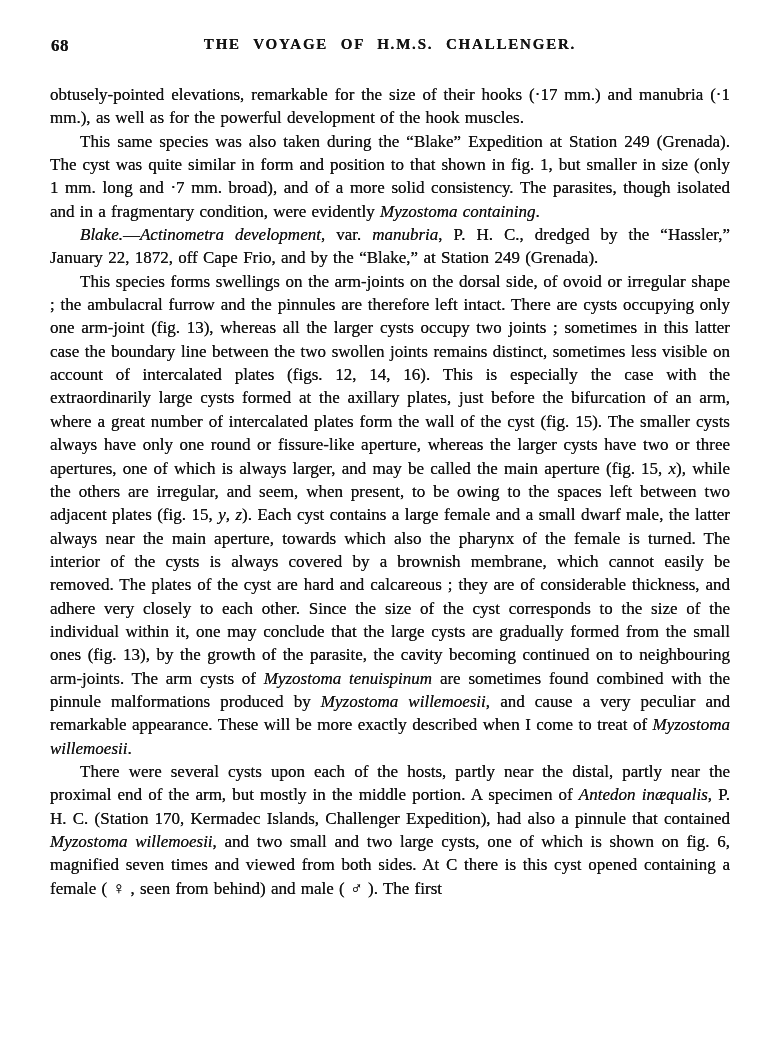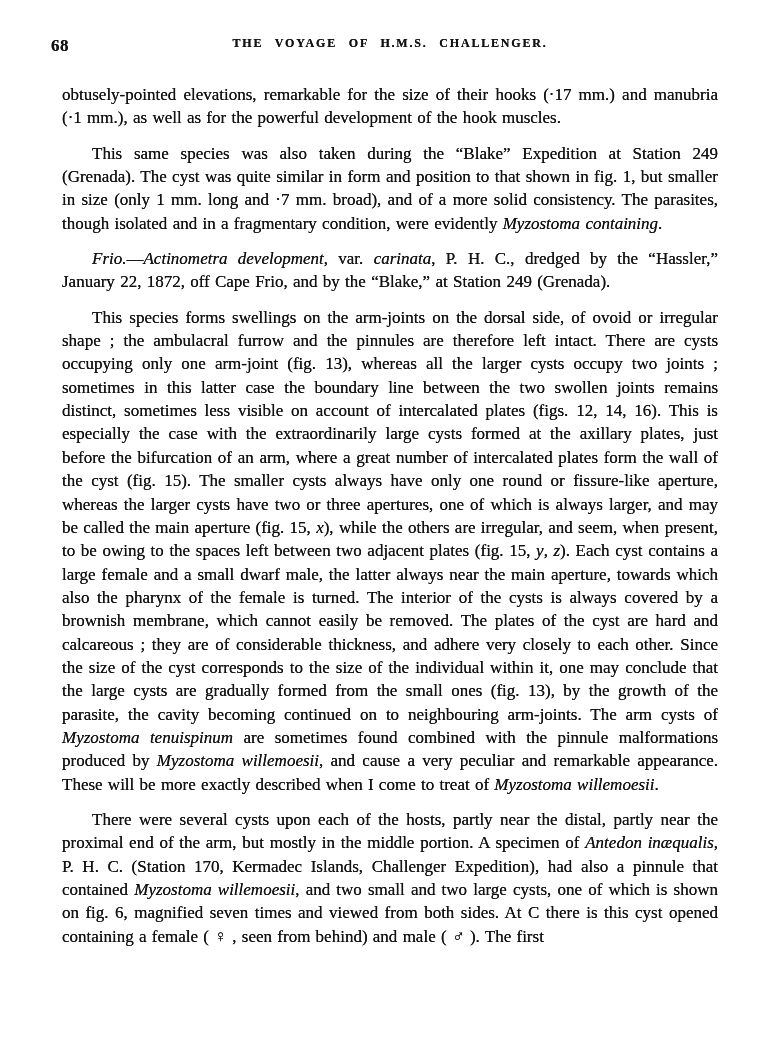--- a/index.html
+++ b/index.html
@@ -31,35 +31,35 @@
     left: 1px;
     top: 0;
     font-size: 17px;
     font-weight: 700;
     letter-spacing: 0.5px;
     text-shadow: 0 0 0.4px rgba(0,0,0,0.85);
   }
   .running-title {
     display: block;
     text-align: center;
-    font-size: 12px;
+    font-size: 15px;
     font-weight: 700;
     letter-spacing: 1.8px;
     word-spacing: 7px;
     text-shadow: 0 0 0.4px rgba(0,0,0,0.85);
   }
   .text-block {
     font-size: 17px;
     line-height: 23.35px;
     text-align: justify;
     text-shadow: 0 0 0.55px rgba(0,0,0,0.88);
     word-spacing: 0.06em;
   }
   .text-block p {
-    margin: 12px;
+    margin: 0;
   }
   .text-block p.indent {
     text-indent: 30px;
   }
   .text-block p.heading {
     margin: 9px 0 10px 0;
     text-indent: 30px;
   }
   .text-block i {
     font-style: italic;
@@ -69,17 +69,17 @@
 <body>
 
 <div class="page">
   <header class="running-head">
     <span class="page-number">68</span>
     <span class="running-title">THE VOYAGE OF H.M.S. CHALLENGER.</span>
   </header>
   <main class="text-block">
       <p class="">obtusely-pointed elevations, remarkable for the size of their hooks (·17 mm.) and manubria (·1 mm.), as well as for the powerful development of the hook muscles.</p>
       <p class=" indent">This same species was also taken during the “Blake” Expedition at Station 249 (Grenada).  The cyst was quite similar in form and position to that shown in fig. 1, but smaller in size (only 1 mm. long and ·7 mm. broad), and of a more solid consistency.  The parasites, though isolated and in a fragmentary condition, were evidently <i>Myzostoma containing</i>.</p>
-      <p class=" indent"><i>Frio.</i>—<i>Actinometra development</i>, var. <i>carinata</i>, P. H. C., dredged by the “Hassler,” January 22, 1872, off Cape Frio, and by the “Blake,” at Station 249 (Grenada).</p>
+      <p class=" indent"><i>Blake.</i>—<i>Actinometra development</i>, var. <i>manubria</i>, P. H. C., dredged by the “Hassler,” January 22, 1872, off Cape Frio, and by the “Blake,” at Station 249 (Grenada).</p>
       <p class=" indent">This species forms swellings on the arm-joints on the dorsal side, of ovoid or irregular shape ; the ambulacral furrow and the pinnules are therefore left intact.  There are cysts occupying only one arm-joint (fig. 13), whereas all the larger cysts occupy two joints ; sometimes in this latter case the boundary line between the two swollen joints remains distinct, sometimes less visible on account of intercalated plates (figs. 12, 14, 16).  This is especially the case with the extraordinarily large cysts formed at the axillary plates, just before the bifurcation of an arm, where a great number of intercalated plates form the wall of the cyst (fig. 15).  The smaller cysts always have only one round or fissure-like aperture, whereas the larger cysts have two or three apertures, one of which is always larger, and may be called the main aperture (fig. 15, <i>x</i>), while the others are irregular, and seem, when present, to be owing to the spaces left between two adjacent plates (fig. 15, <i>y</i>, <i>z</i>).  Each cyst contains a large female and a small dwarf male, the latter always near the main aperture, towards which also the pharynx of the female is turned.  The interior of the cysts is always covered by a brownish membrane, which cannot easily be removed.  The plates of the cyst are hard and calcareous ; they are of considerable thickness, and adhere very closely to each other.  Since the size of the cyst corresponds to the size of the individual within it, one may conclude that the large cysts are gradually formed from the small ones (fig. 13), by the growth of the parasite, the cavity becoming continued on to neighbouring arm-joints.  The arm cysts of <i>Myzostoma tenuispinum</i> are sometimes found combined with the pinnule malformations produced by <i>Myzostoma willemoesii</i>, and cause a very peculiar and remarkable appearance.  These will be more exactly described when I come to treat of <i>Myzostoma willemoesii</i>.</p>
       <p class=" indent">There were several cysts upon each of the hosts, partly near the distal, partly near the proximal end of the arm, but mostly in the middle portion.  A specimen of <i>Antedon inæqualis</i>, P. H. C. (Station 170, Kermadec Islands, Challenger Expedition), had also a pinnule that contained <i>Myzostoma willemoesii</i>, and two small and two large cysts, one of which is shown on fig. 6, magnified seven times and viewed from both sides.  At C there is this cyst opened containing a female ( ♀ , seen from behind) and male ( ♂ ).  The first</p>
     </main>
 </div>
 
 </body></html>

